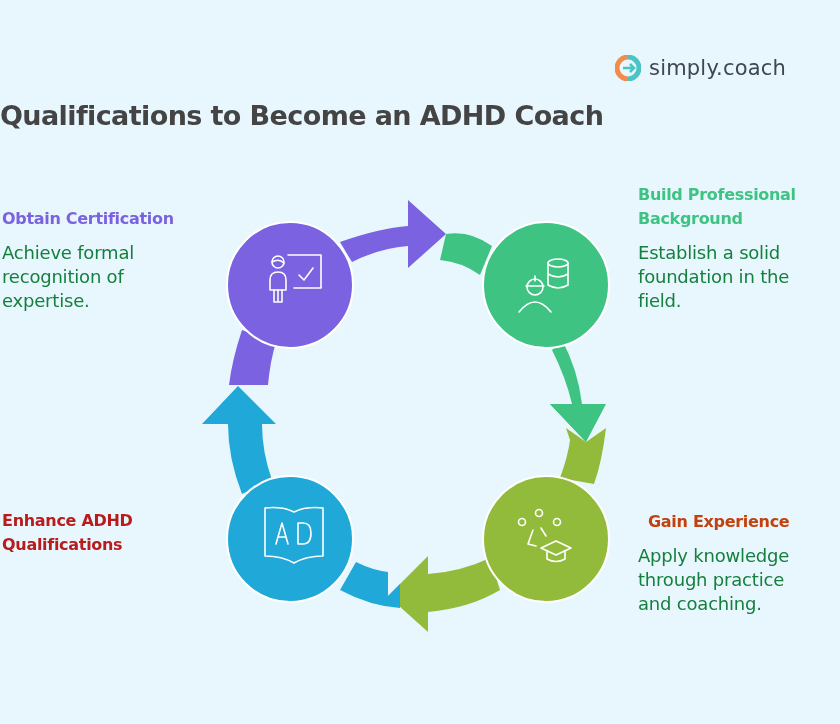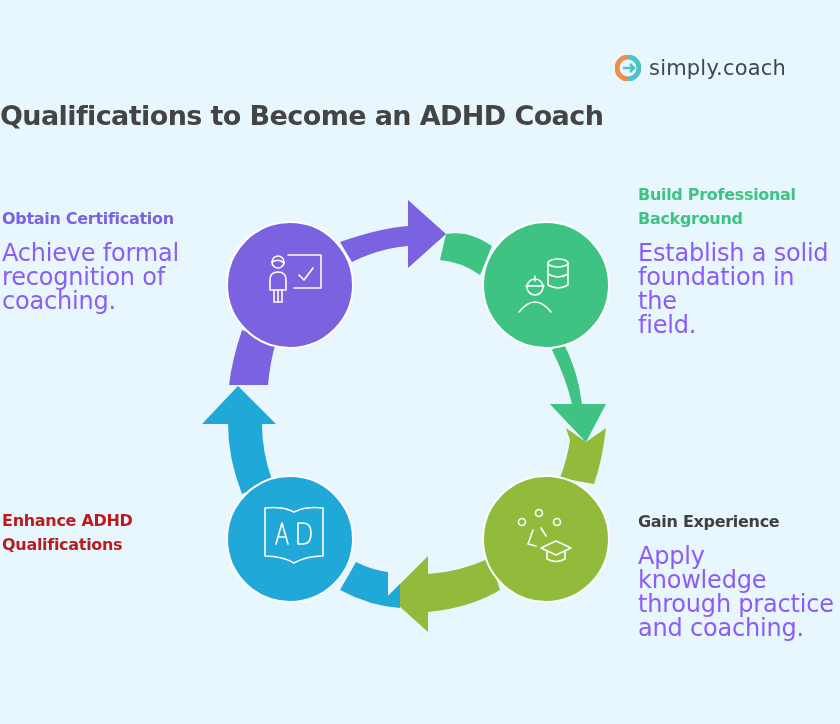--- a/index.html
+++ b/index.html
@@ -3,21 +3,21 @@
 <meta charset="utf-8">
 <style>
   html, body { margin:0; padding:0; }
   body { width:840px; height:724px; background:#e8f7fe; position:relative; overflow:hidden; font-family:"Liberation Sans", sans-serif; }
   .logo { position:absolute; left:615px; top:55px; display:flex; align-items:center; gap:8px; }
   .logo-text { font-family:"DejaVu Sans", sans-serif; font-size:21px; color:#3f4750; letter-spacing:0.2px; }
   .title { position:absolute; left:0; width:840px; top:100px; font-size:27px; font-weight:bold; color:#444; font-family:"DejaVu Sans", sans-serif; letter-spacing:-0.6px; }
   .diagram { position:absolute; left:0; top:0; }
   .block { position:absolute; }
   .heading { font-weight:bold; font-size:16px; line-height:24px; font-family:"DejaVu Sans", sans-serif; letter-spacing:-0.3px; }
-  .desc { font-size:24px; line-height:24px; color:#8b5cf6; margin-top:10px; font-family:"DejaVu Sans", sans-serif; letter-spacing:-0.2px; }
+  .desc { font-size:18px; line-height:24px; color:#15803d; margin-top:10px; font-family:"DejaVu Sans", sans-serif; letter-spacing:-0.2px; }
   .right { text-align:left; }
   .left { text-align:left; }
 </style>
 </head>
 <body>
 
 <div class="logo">
   <svg width="26" height="26" viewBox="0 0 26 26">
     <path d="M13 2 A11 11 0 0 0 13 24" fill="none" stroke="#f38b4a" stroke-width="5"></path>
     <path d="M13 2 A11 11 0 0 1 13 24" fill="none" stroke="#4cc4c4" stroke-width="5"></path>
@@ -91,38 +91,38 @@
       <path d="M298 523 V544 H303 Q311 544 311 533 Q311 523 303 523 Z"></path>
     </g>
   </g>
 </svg>
 
 <div class="block right" style="right:638px; top:207px; width:200px;">
   <div class="heading" style="color:#7b62e0;">Obtain Certification</div>
   <div class="desc">
     <div>Achieve formal</div>
     <div>recognition of</div>
-    <div>coaching.</div>
+    <div>expertise.</div>
   </div>
 </div>
 
 <div class="block left" style="left:638px; top:183px; width:200px;">
   <div class="heading" style="color:#3fc383;">
     <div>Build Professional</div>
     <div>Background</div>
   </div>
   <div class="desc">
     <div>Establish a solid</div>
     <div>foundation in the</div>
     <div>field.</div>
   </div>
 </div>
 
 <div class="block left" style="left:638px; top:510px; width:200px;">
-  <div class="heading" style="color:#404040;">Gain Experience</div>
+  <div class="heading" style="color:#c2410c;margin-left:10px;">Gain Experience</div>
   <div class="desc">
     <div>Apply knowledge</div>
     <div>through practice</div>
     <div>and coaching.</div>
   </div>
 </div>
 
 <div class="block right" style="right:638px; top:509px; width:200px;">
   <div class="heading" style="color:#b91c1c;">
     <div>Enhance ADHD</div>

